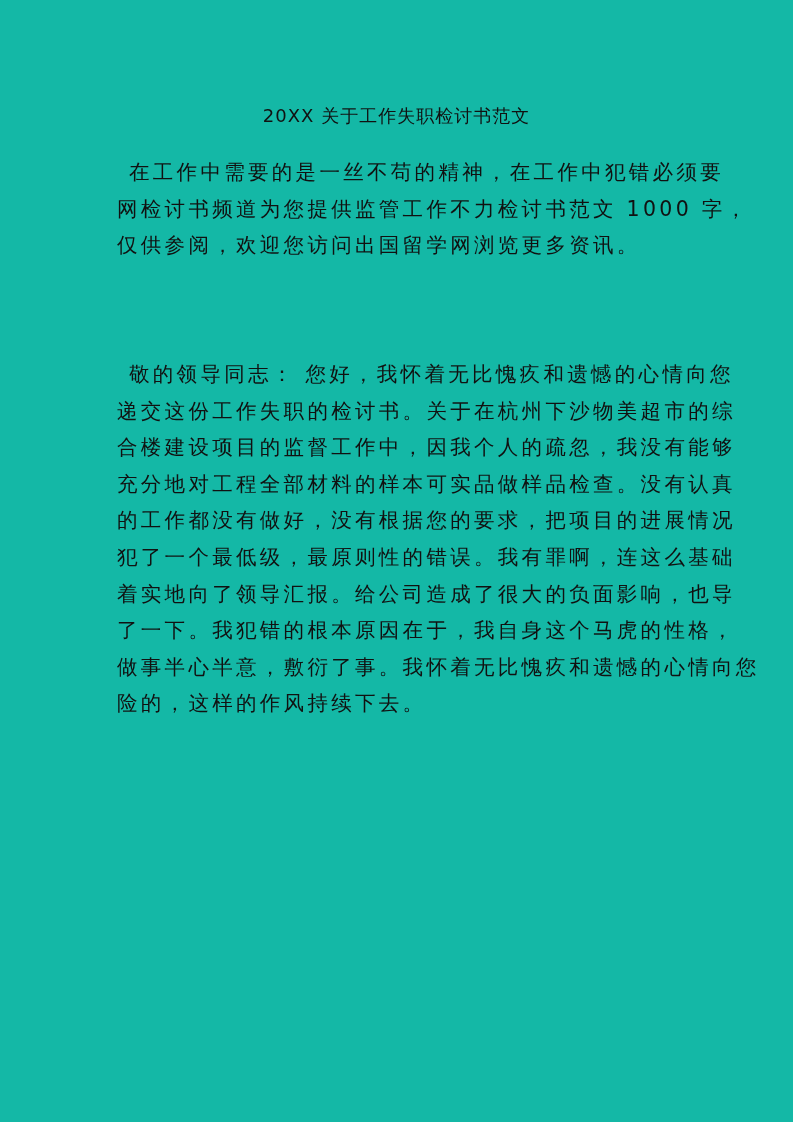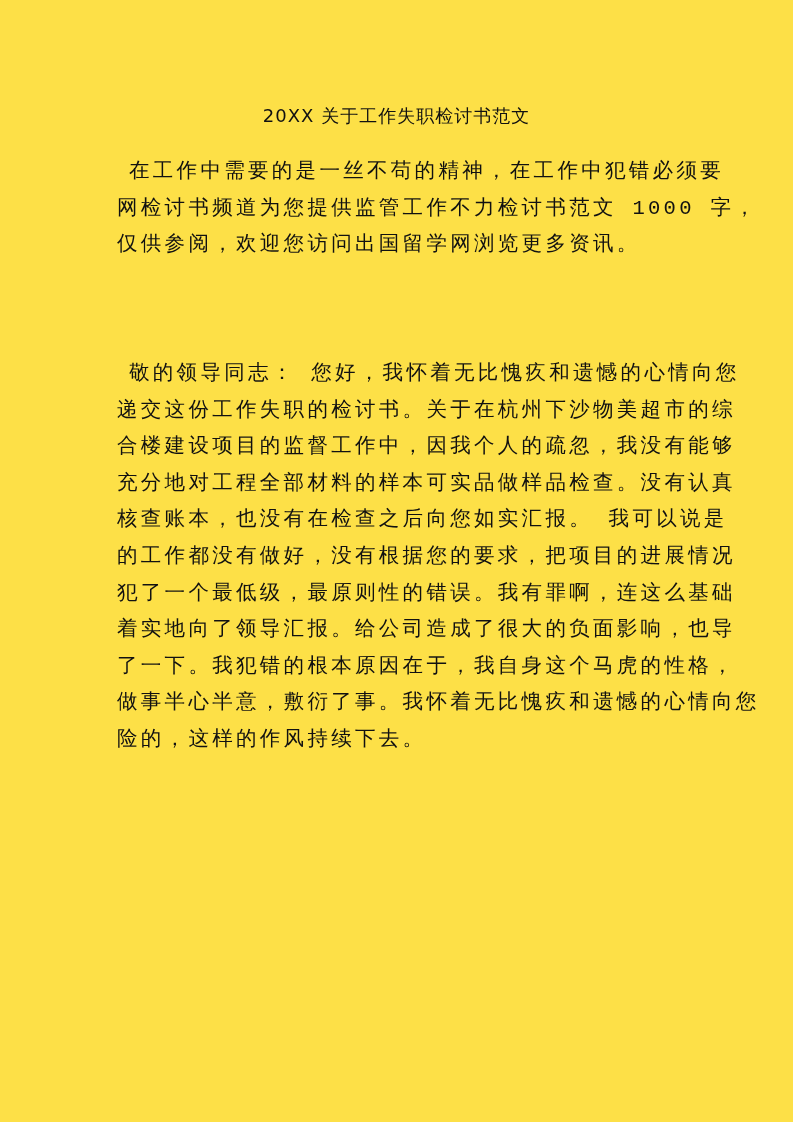--- a/index.html
+++ b/index.html
@@ -12,21 +12,21 @@
     height: 1122px;
     position: relative;
     overflow: hidden;
     font-family: "DejaVu Sans", "Liberation Sans", sans-serif;
     color: #111111;
   }
   .page {
     position: absolute;
     left: 0; top: 0;
     width: 793px; height: 1122px;
-    background: #fde047;
+    background: #14b8a6;
   }
   .title {
     position: absolute;
     top: 104px;
     left: 0;
     width: 100%;
     text-align: center;
     font-size: 18px;
     line-height: 24px;
     letter-spacing: 1px;
@@ -37,21 +37,20 @@
     left: 117px;
     width: 576px;
     margin: 0;
     font-size: 20.5px;
     line-height: 36.6px;
     letter-spacing: 3.3px;
     text-align: justify;
     text-indent: 12px;
     color: #111;
     word-break: break-all;
-    font-family: Liberation Mono, monospace;
   }
   .p1 { top: 154px; }
   .p2 { top: 356px; }
   .line { display: block; white-space: nowrap; }
 </style>
 </head>
 <body>
 
 <div class="page">
   <div class="title">20XX 关于工作失职检讨书范文</div>
@@ -60,21 +59,20 @@
     <span class="line" style="text-indent:12px">在工作中需要的是一丝不苟的精神，在工作中犯错必须要</span>
     <span class="line" style="text-indent:0">网检讨书频道为您提供监管工作不力检讨书范文 1000 字，</span>
     <span class="line" style="text-indent:0">仅供参阅，欢迎您访问出国留学网浏览更多资讯。</span>
   </p>
 
   <p class="para p2">
     <span class="line" style="text-indent:12px">敬的领导同志： 您好，我怀着无比愧疚和遗憾的心情向您</span>
     <span class="line" style="text-indent:0">递交这份工作失职的检讨书。关于在杭州下沙物美超市的综</span>
     <span class="line" style="text-indent:0">合楼建设项目的监督工作中，因我个人的疏忽，我没有能够</span>
     <span class="line" style="text-indent:0">充分地对工程全部材料的样本可实品做样品检查。没有认真</span>
-    <span class="line" style="text-indent:0">核查账本，也没有在检查之后向您如实汇报。 我可以说是</span>
     <span class="line" style="text-indent:0">的工作都没有做好，没有根据您的要求，把项目的进展情况</span>
     <span class="line" style="text-indent:0">犯了一个最低级，最原则性的错误。我有罪啊，连这么基础</span>
     <span class="line" style="text-indent:0">着实地向了领导汇报。给公司造成了很大的负面影响，也导</span>
     <span class="line" style="text-indent:0">了一下。我犯错的根本原因在于，我自身这个马虎的性格，</span>
     <span class="line" style="text-indent:0">做事半心半意，敷衍了事。我怀着无比愧疚和遗憾的心情向您</span>
     <span class="line" style="text-indent:0">险的，这样的作风持续下去。</span>
   </p>
 </div>
 
 </body></html>

